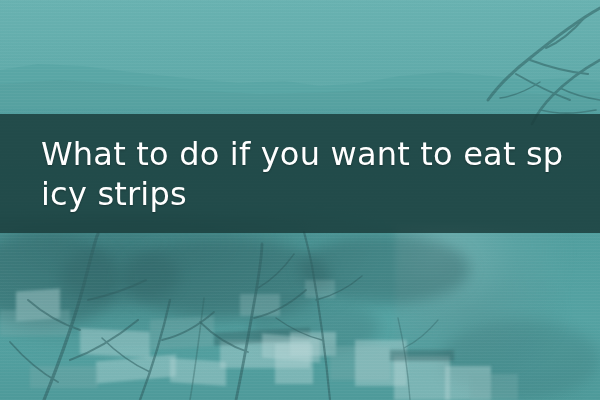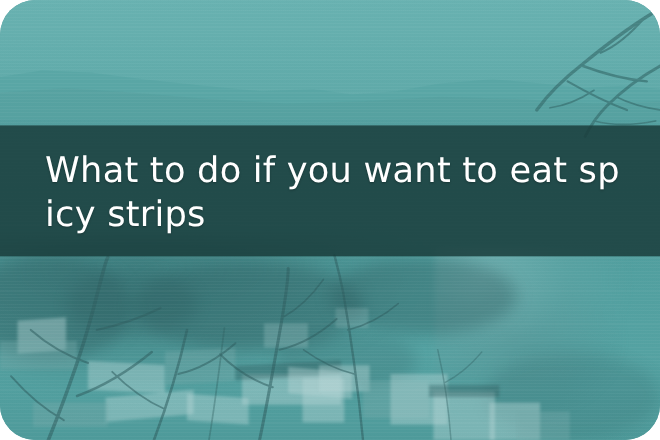--- a/index.html
+++ b/index.html
@@ -10,21 +10,20 @@
   body {
     font-family: "DejaVu Sans", sans-serif;
   }
 
   #banner {
     position: relative;
     width: 600px;
     height: 400px;
     overflow: hidden;
     background: #4f9c9c;
-    border-radius: 32px;
   }
 
   
   .photo {
     position: absolute;
     inset: 0;
     overflow: hidden;
   }
 
   

